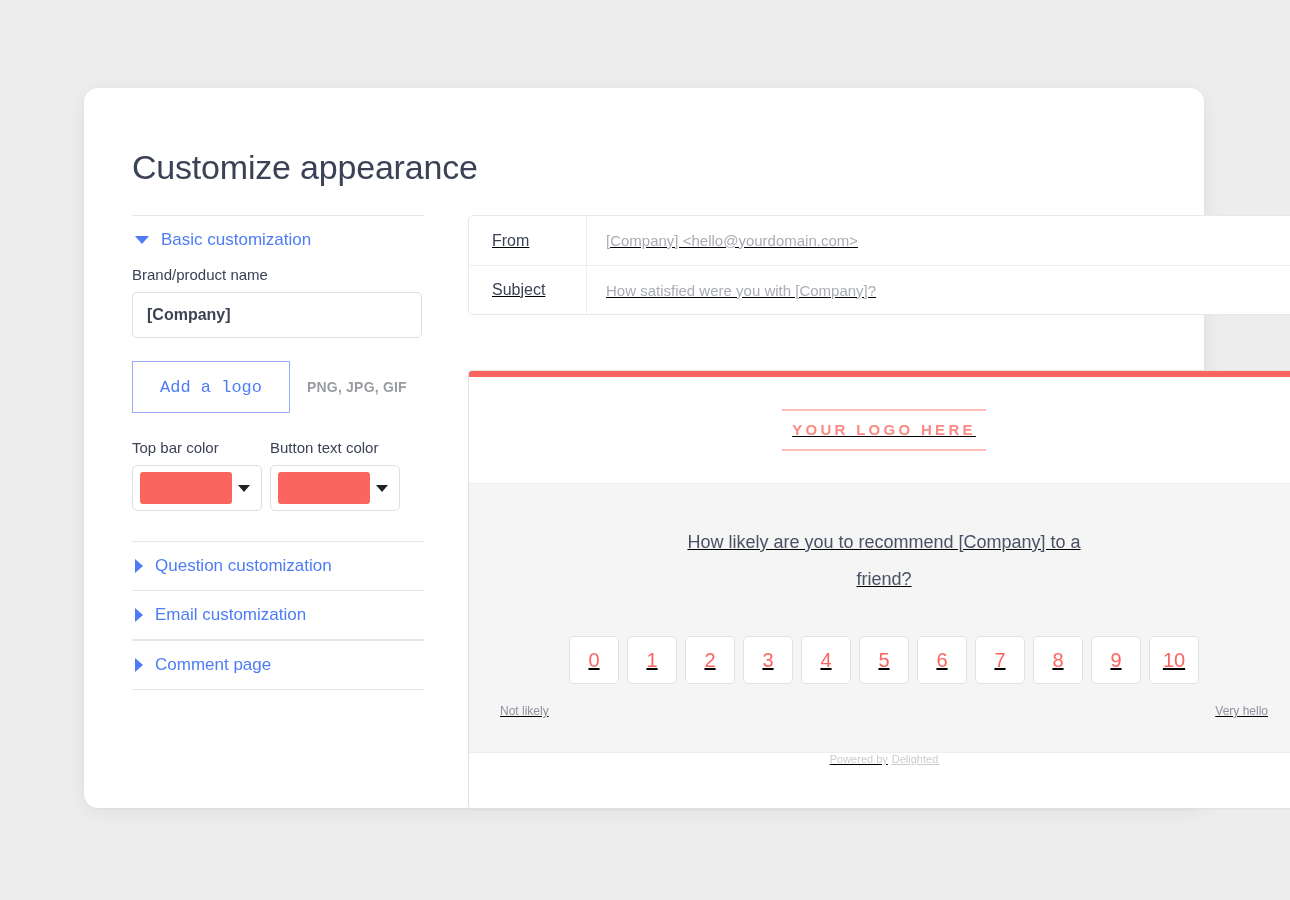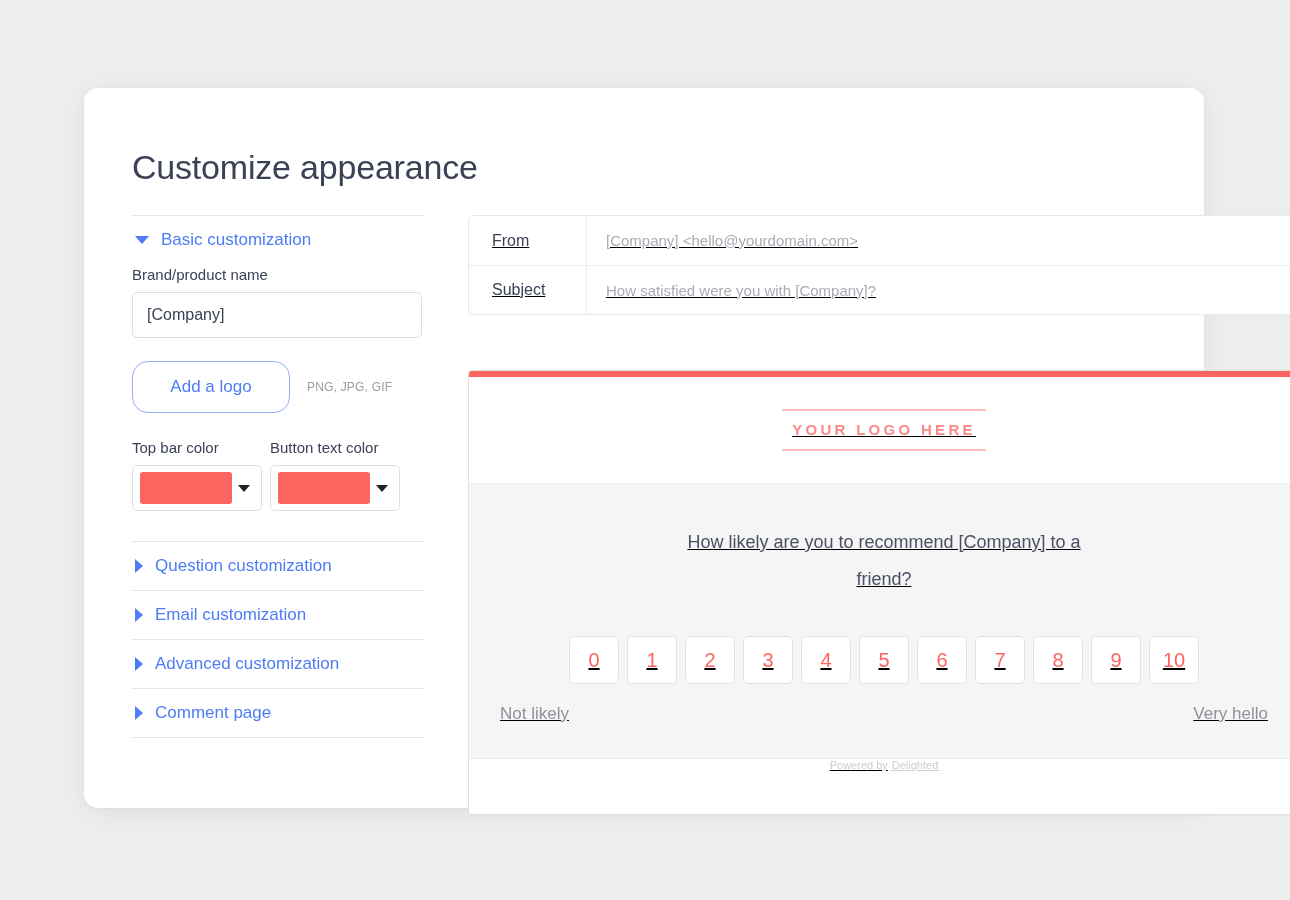--- a/index.html
+++ b/index.html
@@ -93,43 +93,45 @@
     width: 290px;
     height: 46px;
     border: 1px solid #dcdee3;
     border-radius: 5px;
     background: #fff;
     font-family: "Liberation Sans", sans-serif;
     font-size: 16px;
     color: #3b4256;
     padding: 0 14px;
     outline: none;
+    font-weight: bold;
   }
 
   .logo-row {
     display: flex;
     align-items: center;
     margin-top: 23px;
   }
   .btn-outline {
     width: 158px;
     height: 52px;
     background: #fff;
     border: 1px solid #96adf9;
-    border-radius: 16px;
+    border-radius: 0;
     color: #4d7cf6;
-    font-family: Liberation Sans, sans-serif;
+    font-family: Liberation Mono, monospace;
     font-size: 17px;
     cursor: pointer;
   }
   .file-hint {
     margin-left: 17px;
-    font-size: 12px;
+    font-size: 14px;
     color: #9a9ca4;
     letter-spacing: 0.2px;
+    font-weight: bold;
   }
 
   .color-row {
     display: flex;
     margin-top: 26px;
     gap: 8px;
   }
   .color-group { width: 130px; }
   .color-label {
     font-size: 15px;
@@ -265,21 +267,21 @@
     cursor: pointer;
     display: flex;
     align-items: center;
     justify-content: center;
   }
   .labels-row {
     display: flex;
     justify-content: space-between;
     margin-top: 20px;
     padding: 0 1px;
-    font-size: 17px;
+    font-size: 12px;
     color: #8c919c;
   }
 
   .footer-zone {
     background: #ffffff;
     height: 56px;
     display: flex;
     align-items: flex-start;
     justify-content: center;
     border-top: 1px solid #ededec;
@@ -340,24 +342,20 @@
         <div class="accordion-head">
           <span class="caret right"></span>
           <span class="accordion-label">Question customization</span>
         </div>
         <div class="divider"></div>
         <div class="accordion-head">
           <span class="caret right"></span>
           <span class="accordion-label">Email customization</span>
         </div>
         <div class="divider"></div>
-        <div class="accordion-head">
-          <span class="caret right"></span>
-          <span class="accordion-label">Advanced customization</span>
-        </div>
         <div class="divider"></div>
         <div class="accordion-head">
           <span class="caret right"></span>
           <span class="accordion-label">Comment page</span>
         </div>
         <div class="divider"></div>
       </div>
 
     </div>
 

